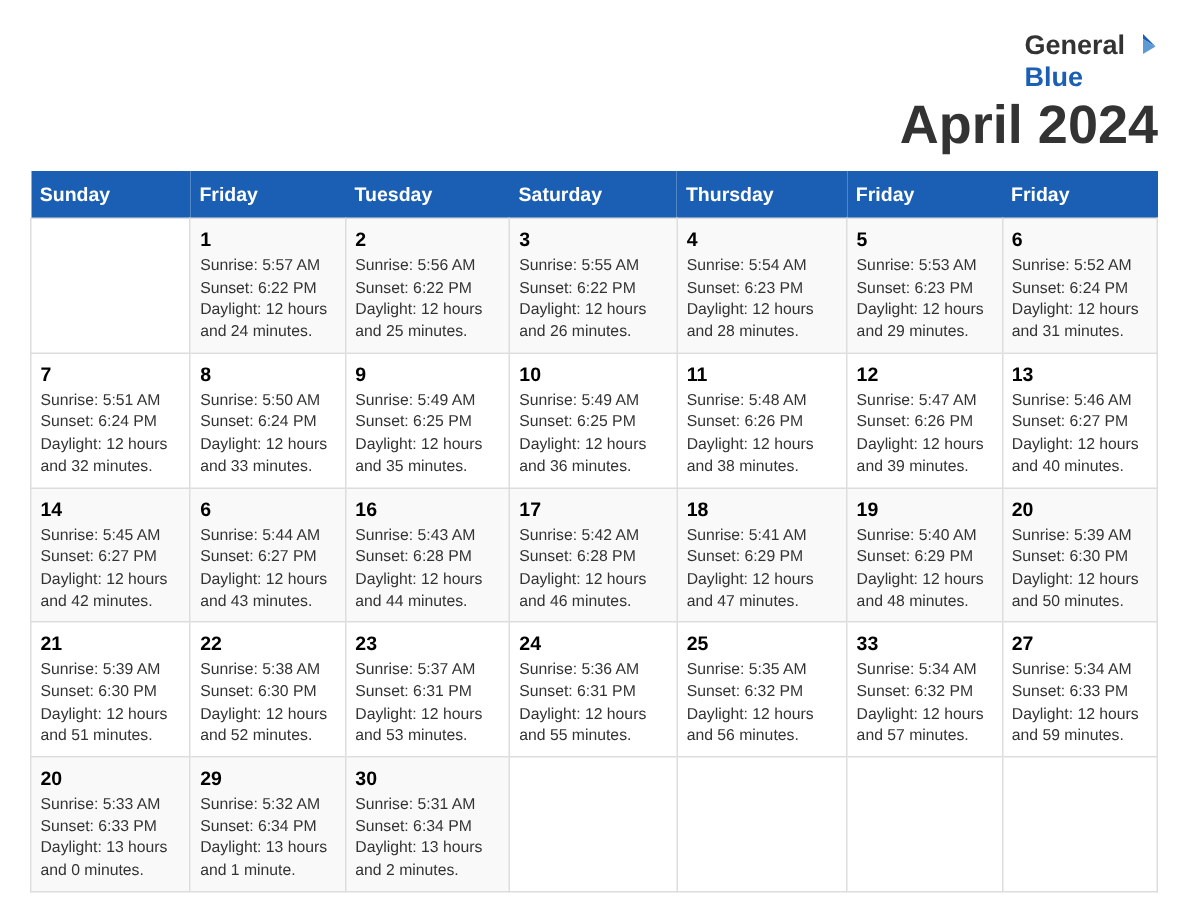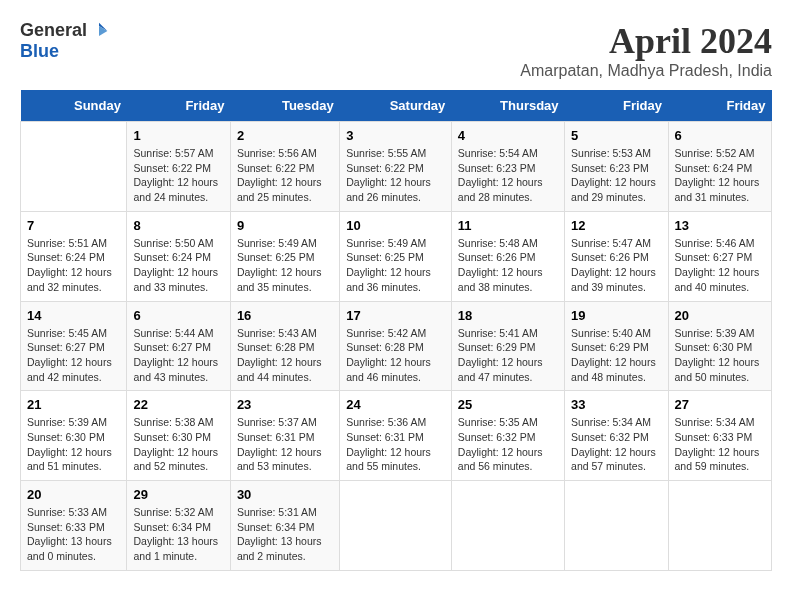--- a/index.html
+++ b/index.html
@@ -6,22 +6,23 @@
     body {
       font-family: Arial, sans-serif;
       background: #fff;
       width: 792px;
       min-height: 612px;
       padding: 20px;
     }
     .header-section {
       display: flex;
       justify-content: space-between;
-      align-items: flex-start;
+      align-items: flex-end;
       margin-bottom: 10px;
+      flex-direction: column;
     }
     .logo {
       display: flex;
       flex-direction: column;
       align-items: flex-start;
     }
     .logo-text {
       display: flex;
       align-items: center;
     }
@@ -40,38 +41,37 @@
       height: 20px;
       margin-left: 2px;
     }
     .title-section {
       text-align: right;
     }
     .main-title {
       font-size: 36px;
       font-weight: bold;
       color: #333;
-      font-family: Liberation Serif, serif;
     }
     .subtitle {
       font-size: 16px;
       color: #555;
     }
     table {
       width: 100%;
       border-collapse: collapse;
       font-size: 11px;
     }
     thead tr {
       background-color: #1a5fb4;
       color: white;
     }
     thead th {
       padding: 8px 6px;
-      text-align: right;
+      text-align: left;
       font-size: 13px;
       font-weight: bold;
     }
     tbody tr {
       vertical-align: top;
     }
     tbody tr:nth-child(odd) {
       background-color: #f9f9f9;
     }
     tbody tr:nth-child(even) {
@@ -106,21 +106,20 @@
       <span class="logo-general">General</span>
       <svg class="logo-icon" viewBox="0 0 24 24">
         <path d="M12 2 L22 12 L12 6 Z" fill="#1a5fb4"></path>
         <path d="M12 6 L22 12 L12 18 Z" fill="#5b9bd5"></path>
       </svg>
     </div>
     <span class="logo-blue">Blue</span>
   </div>
   <div class="title-section">
     <div class="main-title">April 2024</div>
-    <div class="subtitle">Amarpatan, Madhya Pradesh, India</div>
   </div>
 </div>
 
 <table>
   <thead>
     <tr>
     <th>Sunday</th>
         <th>Friday</th>
         <th>Tuesday</th>
         <th>Saturday</th>

